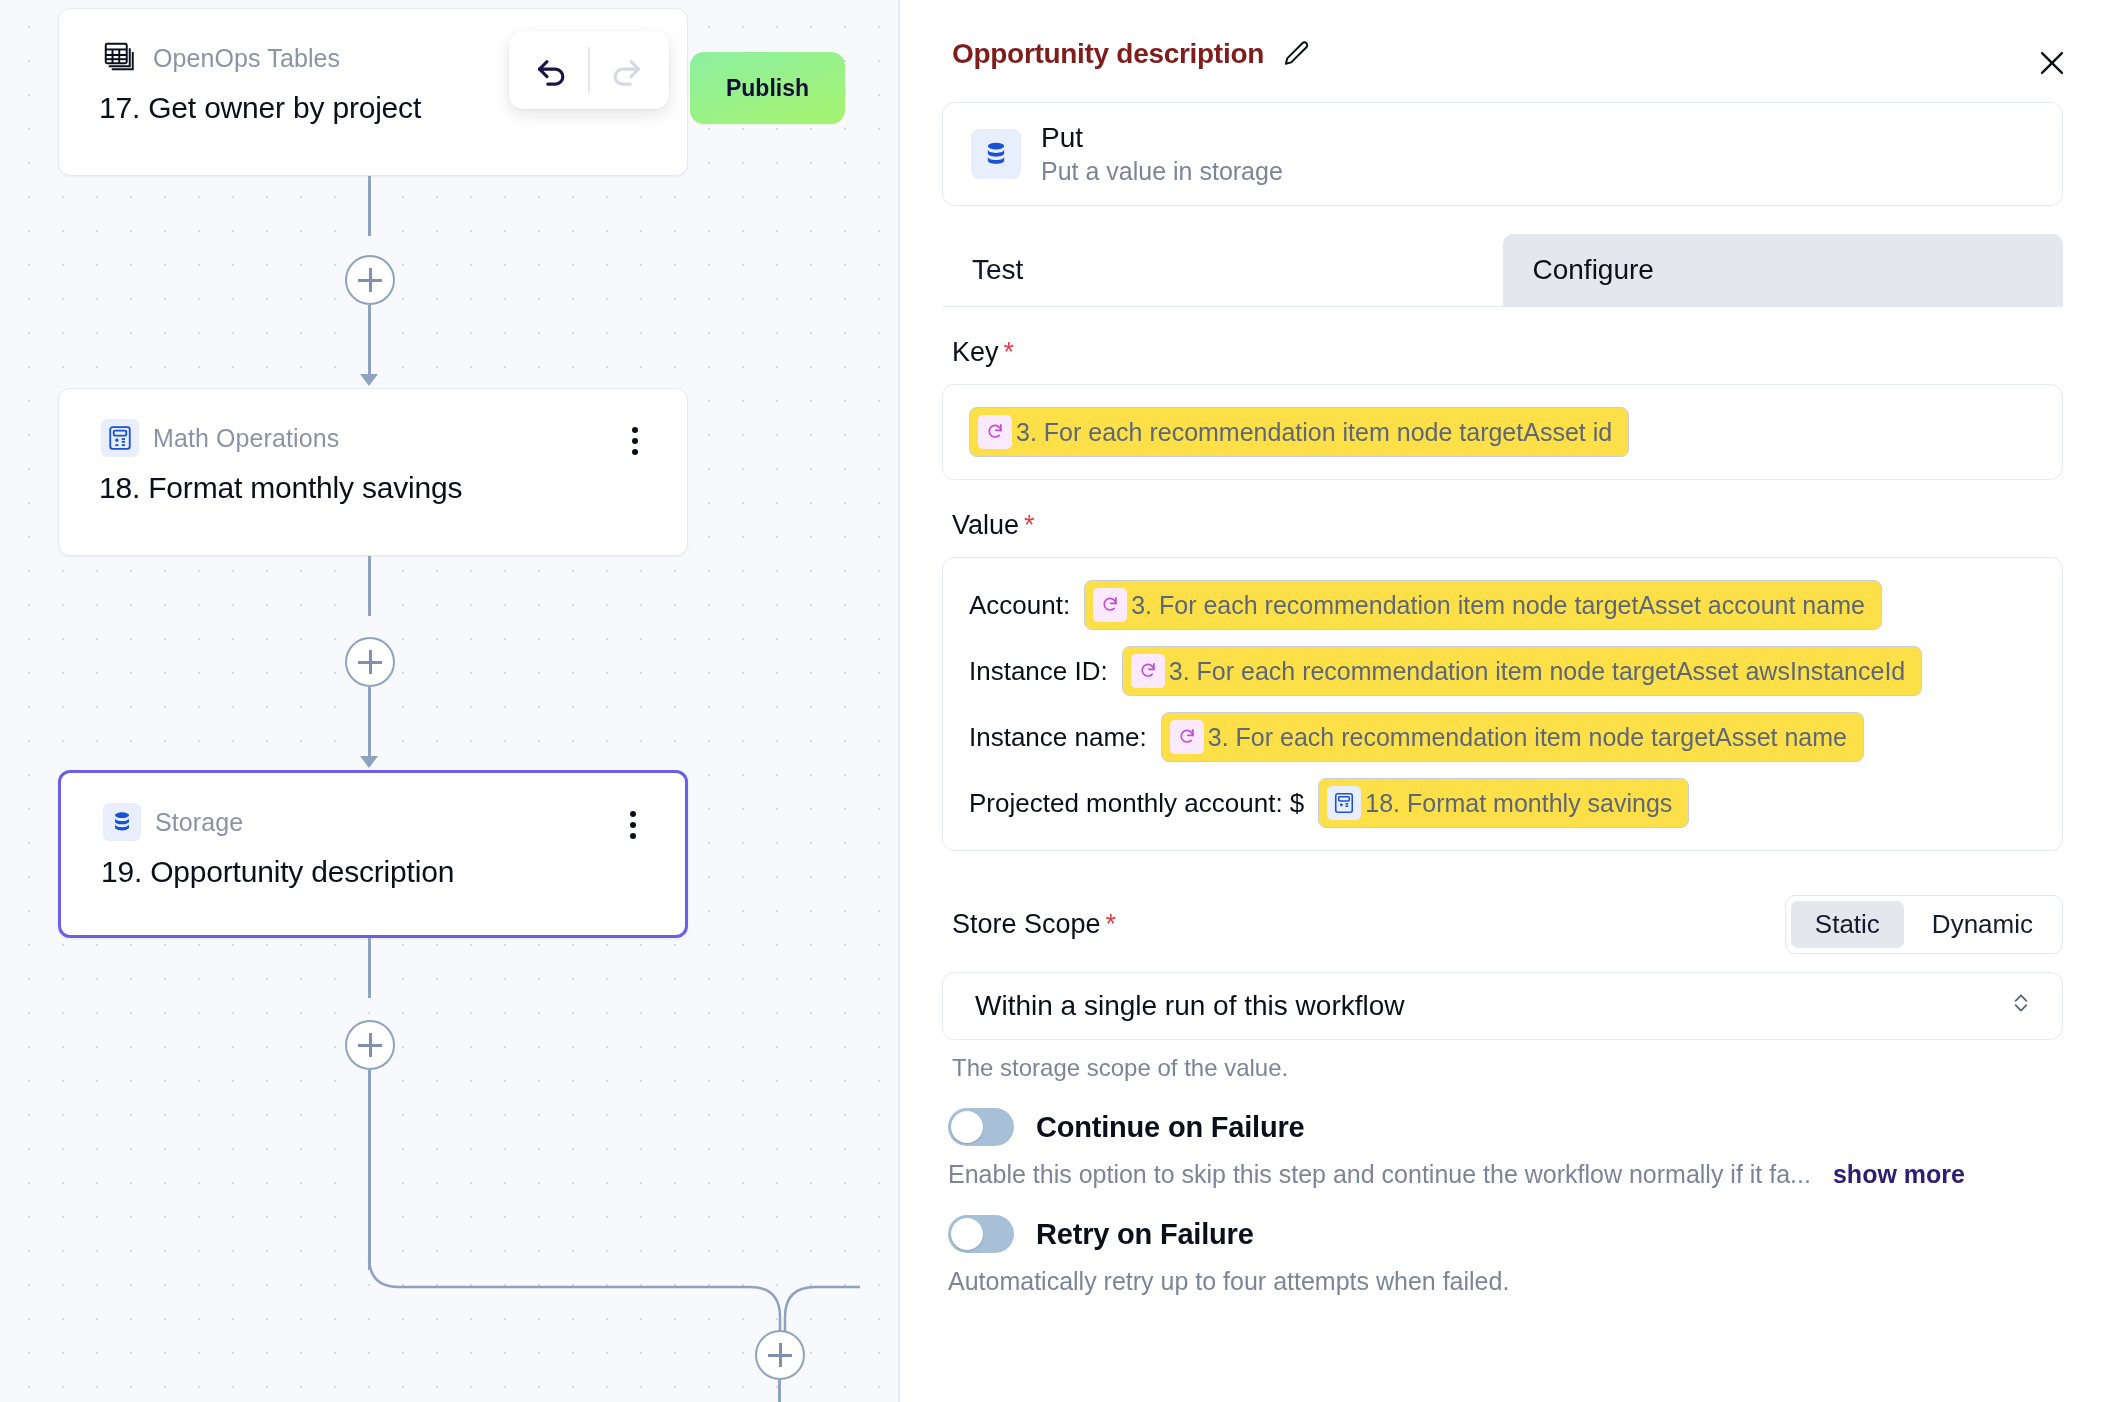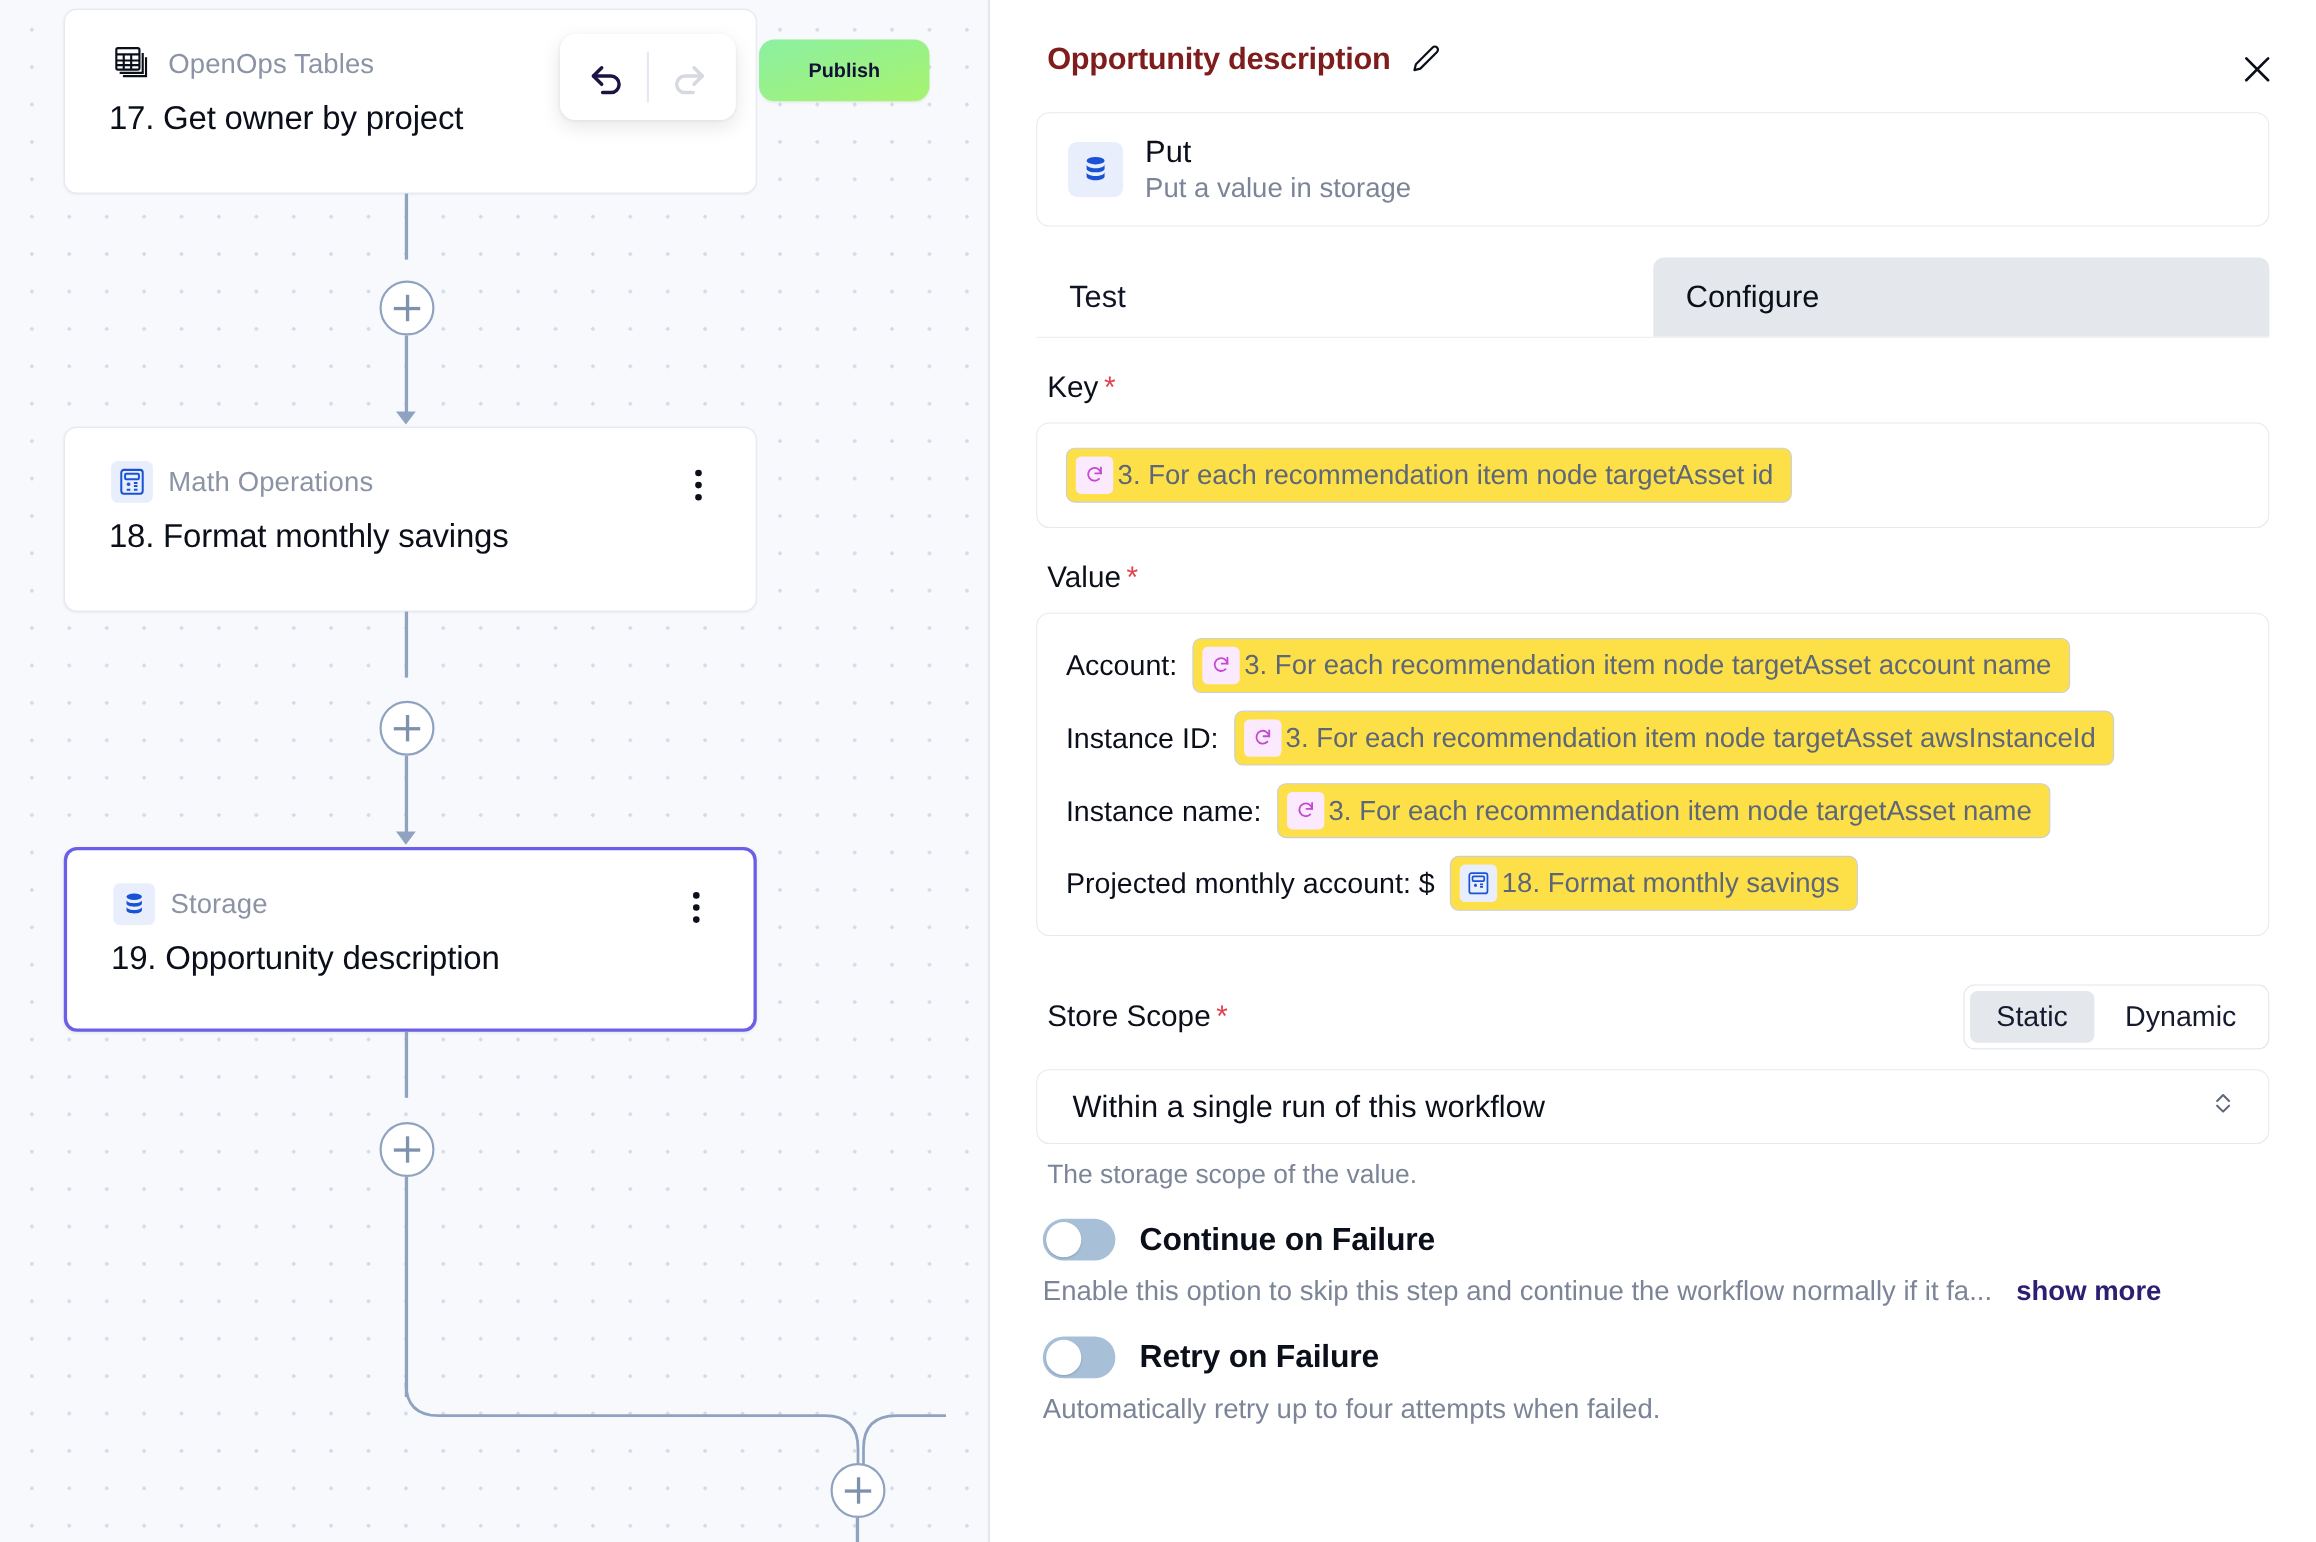--- a/index.html
+++ b/index.html
@@ -71,26 +71,26 @@
     width: 160px; height: 78px;
     background: #ffffff;
     border-radius: 14px;
     box-shadow: 0 6px 18px rgba(16,24,40,.10), 0 1px 3px rgba(16,24,40,.06);
     display: flex; align-items: center; justify-content: center; gap: 0;
   }
   .ur-btn { width: 72px; height: 78px; display:flex; align-items:center; justify-content:center; cursor:pointer; }
   .ur-sep { width: 1.5px; height: 46px; background: #e6e9f0; }
 
   .publish-btn {
-    position: absolute; top: 36px; left: 690px;
-    width: 155px; height: 56px;
+    position: absolute; top: 52px; left: 690px;
+    width: 155px; height: 72px;
     border-radius: 14px;
     background: linear-gradient(160deg, #8cf0a2 0%, #a6f36e 100%);
     display: flex; align-items: center; justify-content: center;
-    font-size: 18px; font-weight: bold; color: #131038;
+    font-size: 23px; font-weight: bold; color: #131038;
     cursor: pointer;
     box-shadow: 0 1px 2px rgba(16,24,40,.06);
   }
 
   
   .conn { position: absolute; background: #8fa3c0; }
   .conn-v { width: 2.5px; }
   .plus-btn {
     position: absolute;
     width: 50px; height: 50px; border-radius: 50%;

